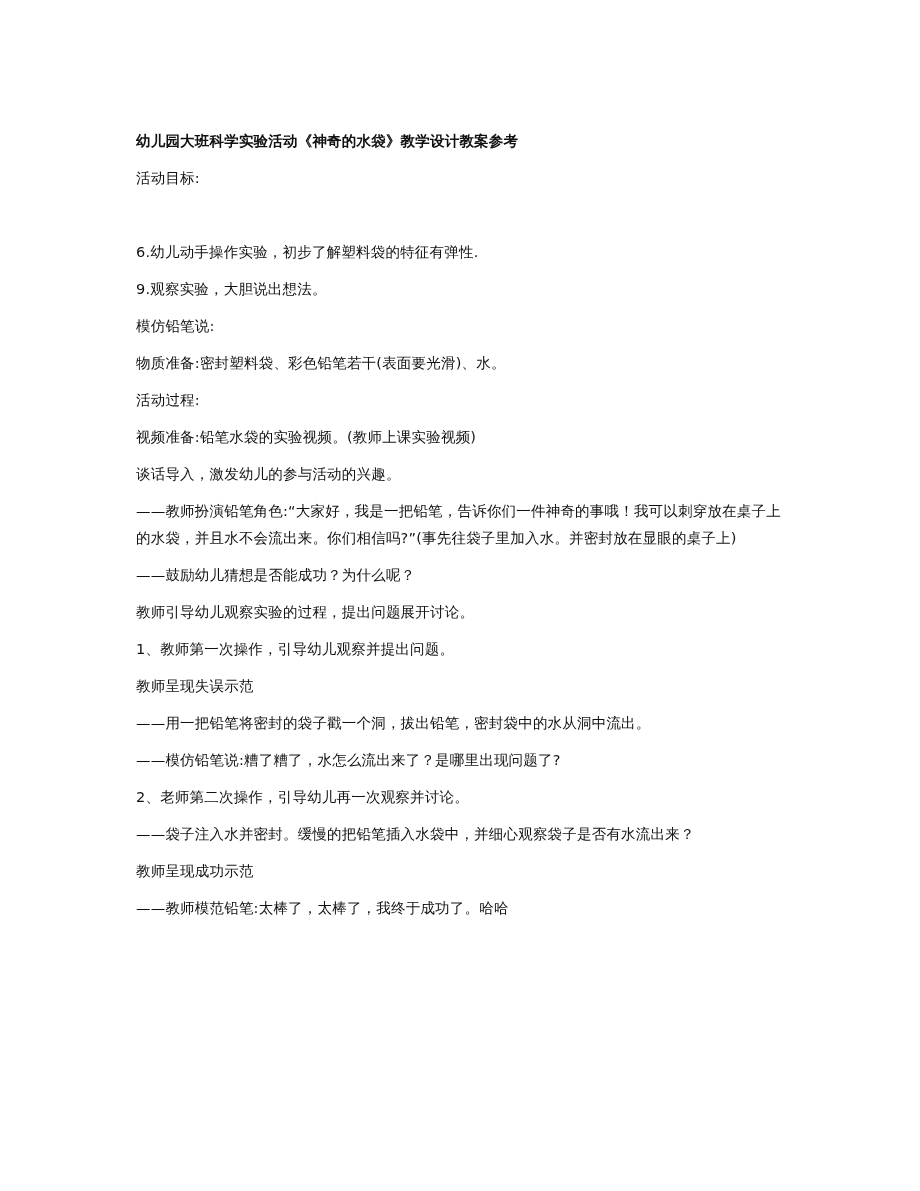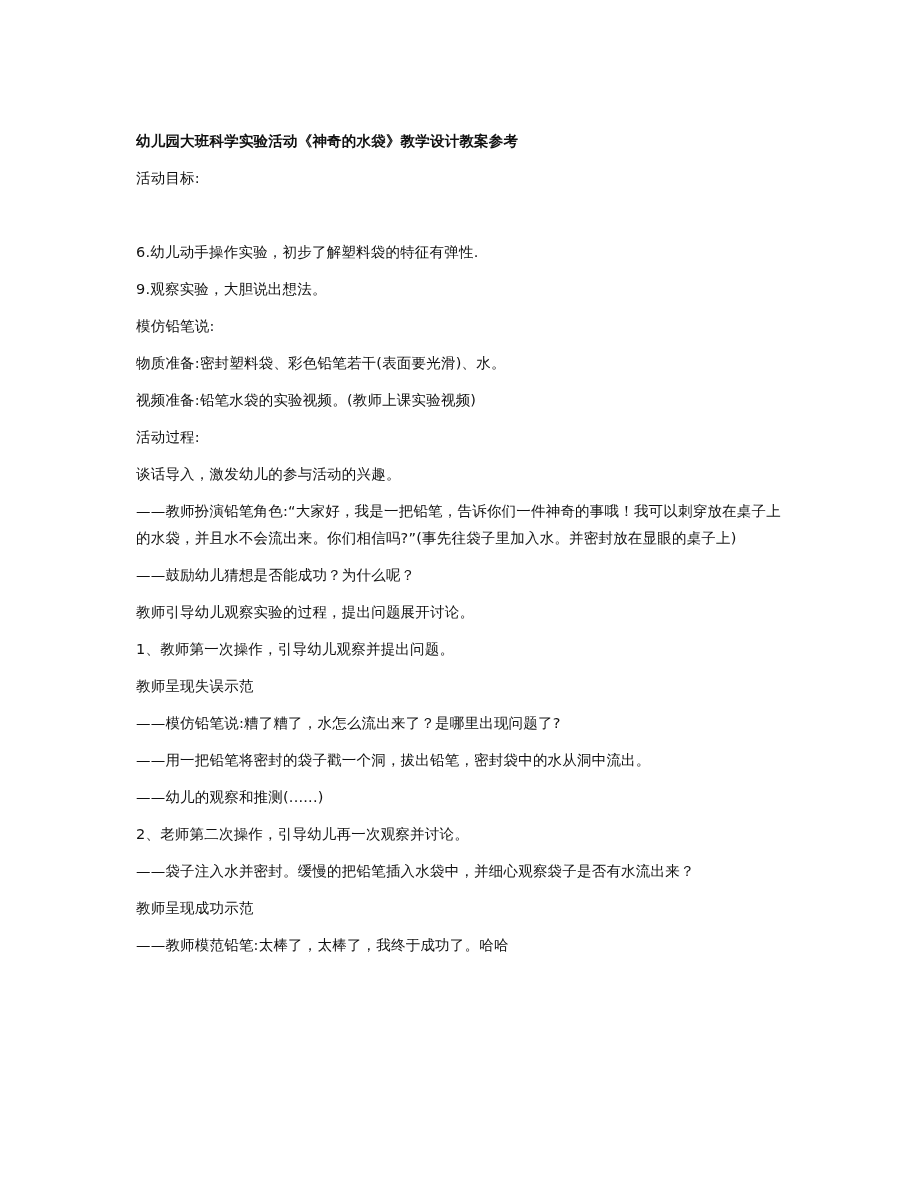--- a/index.html
+++ b/index.html
@@ -40,28 +40,27 @@
 <body>
 
 <div class="page">
   <p class="para title">幼儿园大班科学实验活动《神奇的水袋》教学设计教案参考</p>
   <p class="para">活动目标:</p>
   <div class="gap"></div>
   <p class="para">6.幼儿动手操作实验，初步了解塑料袋的特征有弹性.</p>
   <p class="para">9.观察实验，大胆说出想法。</p>
   <p class="para">模仿铅笔说:</p>
   <p class="para">物质准备:密封塑料袋、彩色铅笔若干(表面要光滑)、水。</p>
+  <p class="para">活动过程:</p>
   <p class="para">视频准备:铅笔水袋的实验视频。(教师上课实验视频)</p>
-  <p class="para">活动过程:</p>
   <p class="para">谈话导入，激发幼儿的参与活动的兴趣。</p>
   <p class="para">——教师扮演铅笔角色:“大家好，我是一把铅笔，告诉你们一件神奇的事哦！我可以刺穿放在桌子上的水袋，并且水不会流出来。你们相信吗?”(事先往袋子里加入水。并密封放在显眼的桌子上)</p>
   <p class="para">——鼓励幼儿猜想是否能成功？为什么呢？</p>
   <p class="para">教师引导幼儿观察实验的过程，提出问题展开讨论。</p>
   <p class="para">1、教师第一次操作，引导幼儿观察并提出问题。</p>
   <p class="para">教师呈现失误示范</p>
+  <p class="para">——用一把铅笔将密封的袋子戳一个洞，拔出铅笔，密封袋中的水从洞中流出。</p>
   <p class="para">——模仿铅笔说:糟了糟了，水怎么流出来了？是哪里出现问题了?</p>
-  <p class="para">——用一把铅笔将密封的袋子戳一个洞，拔出铅笔，密封袋中的水从洞中流出。</p>
-  <p class="para">——幼儿的观察和推测(......)</p>
   <p class="para">2、老师第二次操作，引导幼儿再一次观察并讨论。</p>
   <p class="para">——袋子注入水并密封。缓慢的把铅笔插入水袋中，并细心观察袋子是否有水流出来？</p>
   <p class="para">教师呈现成功示范</p>
   <p class="para">——教师模范铅笔:太棒了，太棒了，我终于成功了。哈哈</p>
 </div>
 
 </body></html>

